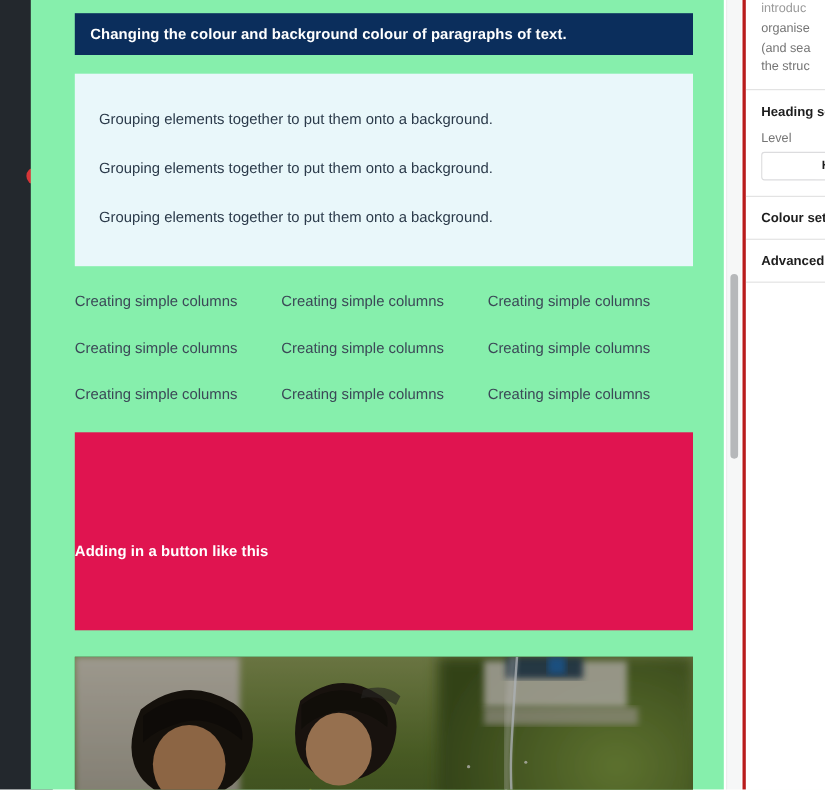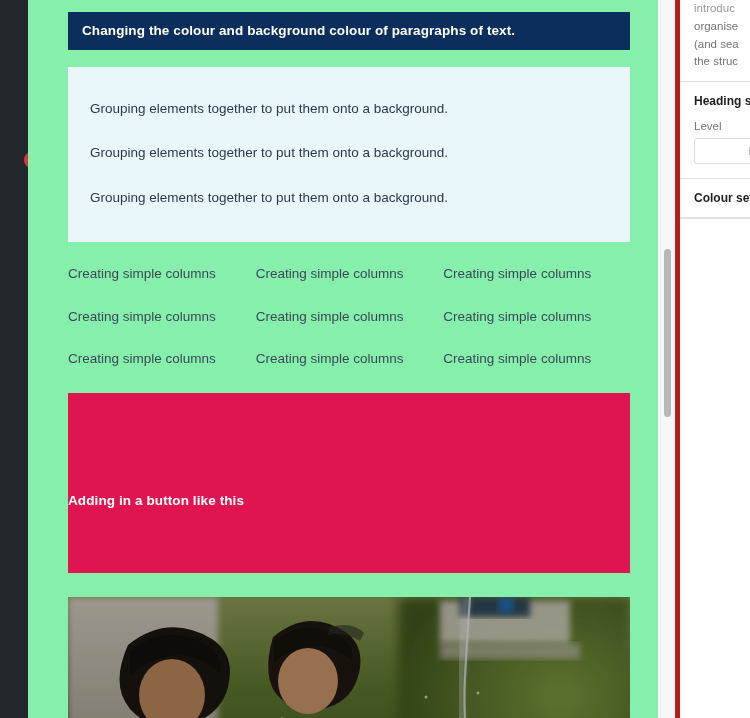--- a/index.html
+++ b/index.html
@@ -190,21 +190,21 @@
     background: #b6b8ba;
     border-radius: 4px;
   }
 
   
   .inspector {
     position: absolute;
     left: 675px; top: 0;
     width: 75px; height: 718px;
     background: #ffffff;
-    border-left: 5px solid #b91c1c;
+    border-left: 3px solid #b91c1c;
     overflow: hidden;
   }
   .insp-help {
     padding: 0 0 10px 14px;
     color: #757575;
     font-size: 11.5px;
     line-height: 1.55;
     white-space: nowrap;
   }
   .insp-help .cut { display: block; }
@@ -421,17 +421,18 @@
         <button class="level-btn">H3</button>
       </div>
     </div>
 
     <div class="insp-divider"></div>
 
     <div class="insp-section-title">Colour setting</div>
 
     <div class="insp-divider"></div>
 
+    <div class="insp-section-title">Advanced</div>
 
     <div class="insp-divider"></div>
   </div>
 
 </div>
 
 </body></html>

